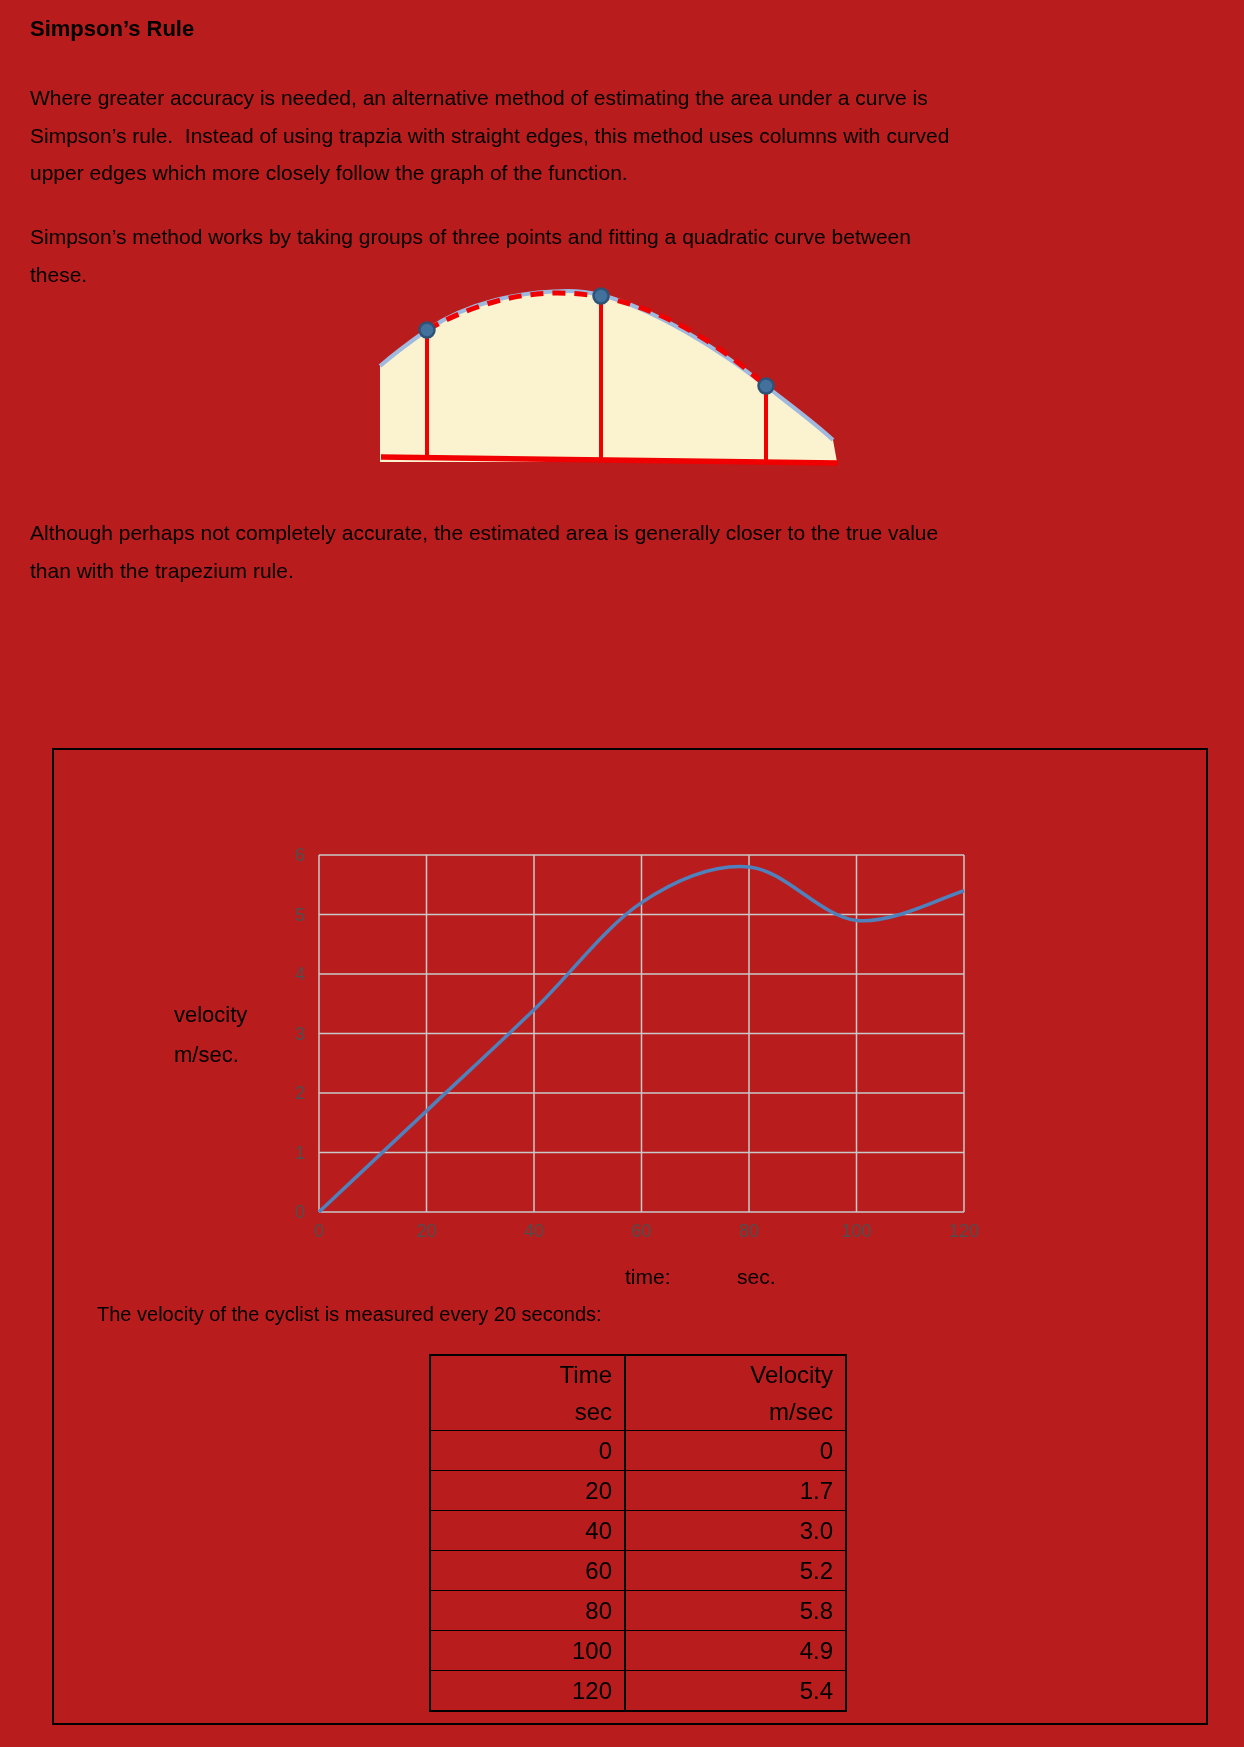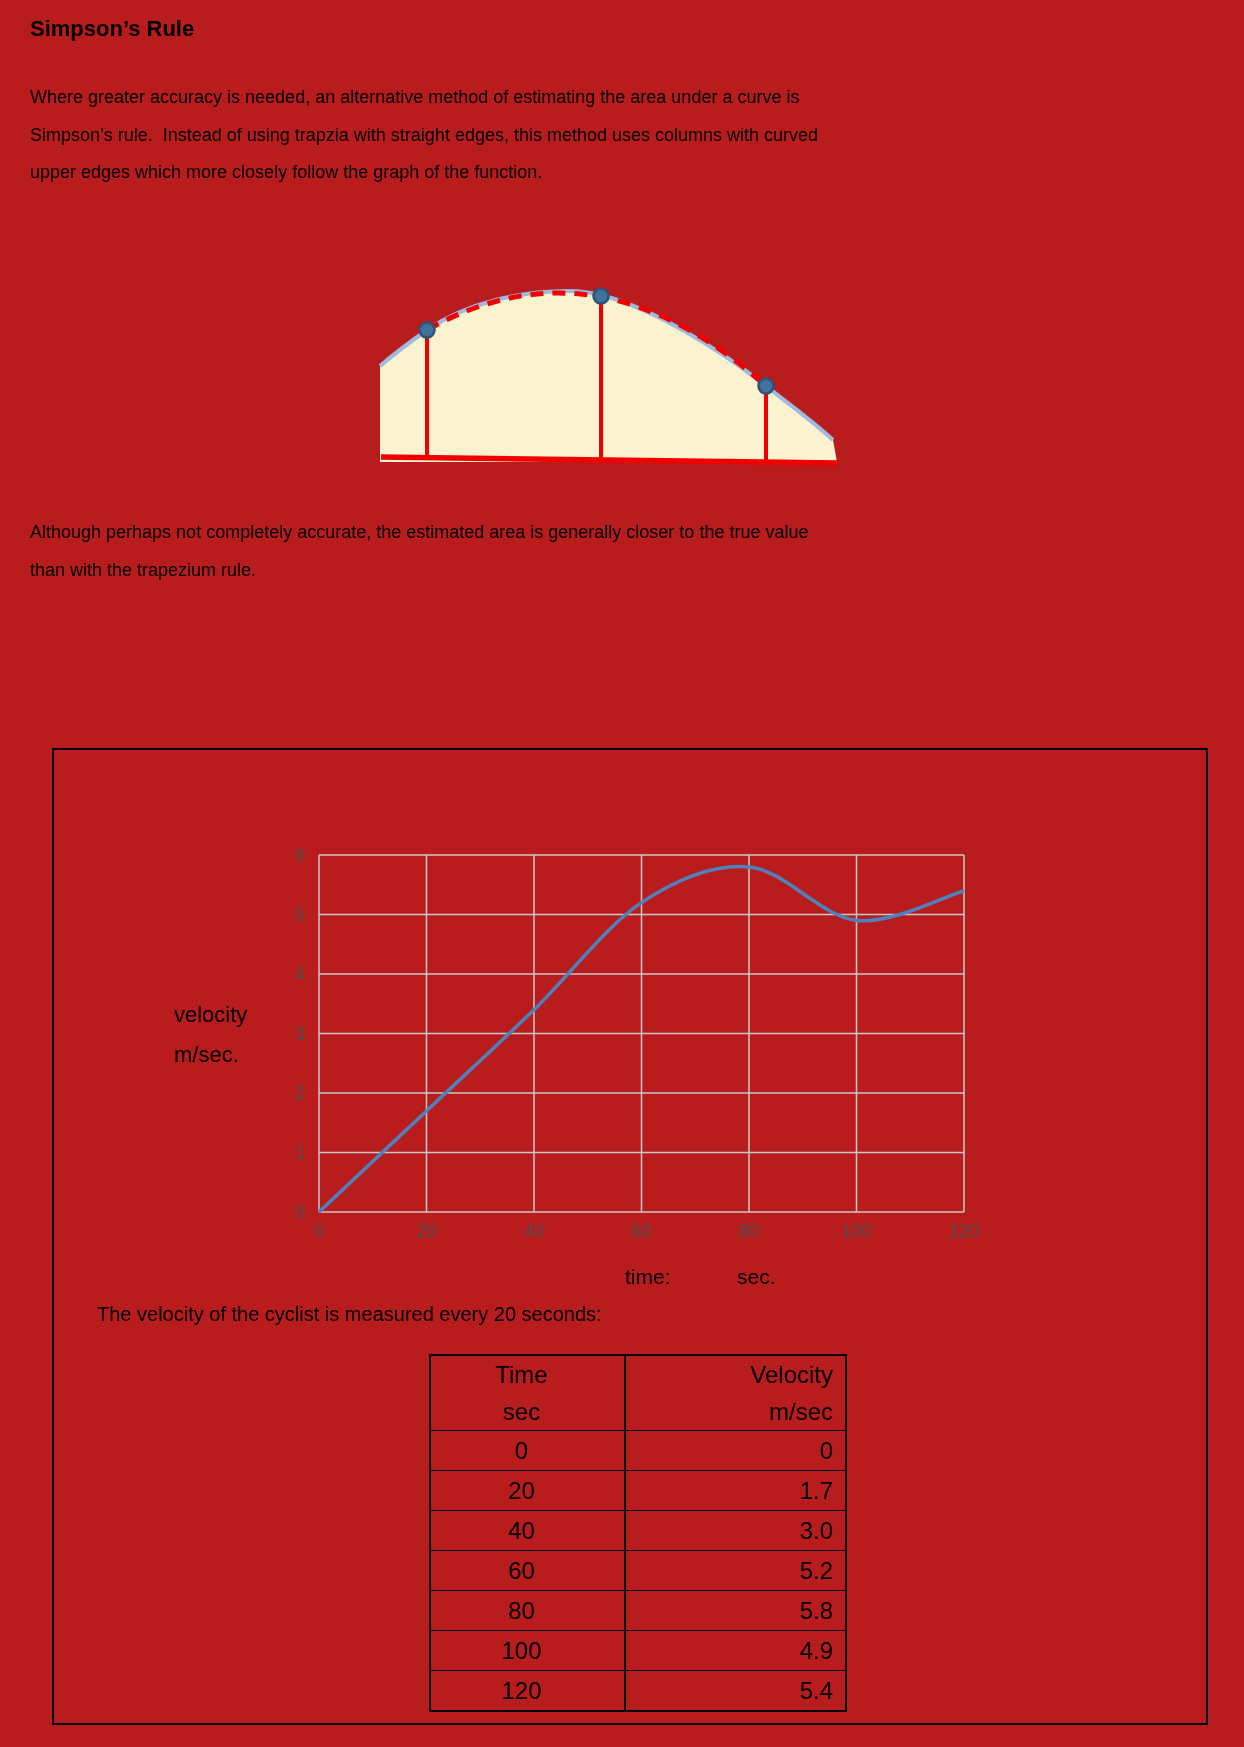--- a/index.html
+++ b/index.html
@@ -13,21 +13,21 @@
     overflow:hidden;
   }
   .abs{position:absolute;}
   .title{
     left:30px; top:16px;
     font-size:22px; font-weight:700;
   }
   .para{
     left:30px;
     width:1190px;
-    font-size:18px;
+    font-size:21px;
     line-height:37.5px;
     white-space:pre-wrap;
   }
   .p1{top:79px;}
   .p2{top:218px;}
   .p3{top:514px;}
   .p4{top:594px;}
   .p5{top:649px;}
   .illus{left:330px; top:260px;}
   .problem-box{
@@ -69,34 +69,36 @@
     padding:0 12px 0 0;
     font-weight:400;
   }
   .veltable th{vertical-align:top;}
   .veltable .col-time{width:181px;}
   .veltable .col-vel{width:207px;}
   .veltable th div{line-height:37px;}
   .veltable td{height:39px; line-height:39px;}
   .veltable, .veltable tr:first-child th{border-top:2px solid #000;}
   .veltable td:first-child, .veltable th:first-child{border-left:2px solid #000;}
-  .veltable td:first-child, .veltable th:first-child{border-right:2px solid #000;text-align:center;}
+  .veltable td:first-child, .veltable th:first-child{border-right:2px solid #000;}
   .veltable td:last-child, .veltable th:last-child{border-right:2px solid #000;}
   .veltable tr:last-child td{border-bottom:2px solid #000;}
 </style>
 </head>
 <body>
 
 <div class="page">
 
   <div class="abs title">Simpson’s Rule</div>
 
   <div class="abs para p1">Where greater accuracy is needed, an alternative method of estimating the area under a curve is
 Simpson’s rule.  Instead of using trapzia with straight edges, this method uses columns with curved
 upper edges which more closely follow the graph of the function.</div>
+  <div class="abs para p2">Simpson’s method works by taking groups of three points and fitting a quadratic curve between
+these.</div>
 
   <svg class="abs illus" width="530" height="215" viewBox="0 0 530 215">
     <path d="M50,106 C64,94 80,82 97,70 C138,42 192,31 238,31 C249,31 260,32.5 271,35 C325,49 390,90 436,126 C459,144 485,163 503,180 L507,202 L50,202 Z" fill="#fbf2d0"></path>
     <path fill="none" stroke-width="4" d="M50,106 C64,94 80,82 97,70 C138,42 192,31 238,31 C249,31 260,32.5 271,35 C325,49 390,90 436,126 C459,144 485,163 503,180" stroke="#9fb9df"></path>
     <line x1="51" y1="197" x2="508" y2="203" stroke-width="5.5" stroke="#f00000"></line>
     <line x1="97" y1="70" x2="97" y2="199" stroke-width="4" stroke="#f00000"></line>
     <line x1="271" y1="37" x2="271" y2="200" stroke-width="4" stroke="#f00000"></line>
     <line x1="436" y1="126" x2="436" y2="202" stroke-width="4" stroke="#f00000"></line>
     <path fill="none" stroke-width="5" stroke-dasharray="13 9" d="M97,70 Q266.5,-25.6 436,126" stroke="#f00000"></path>
     <circle cx="97" cy="70" r="7.5" stroke-width="2.5" stroke="#2e5377" fill="#41719c"></circle>

